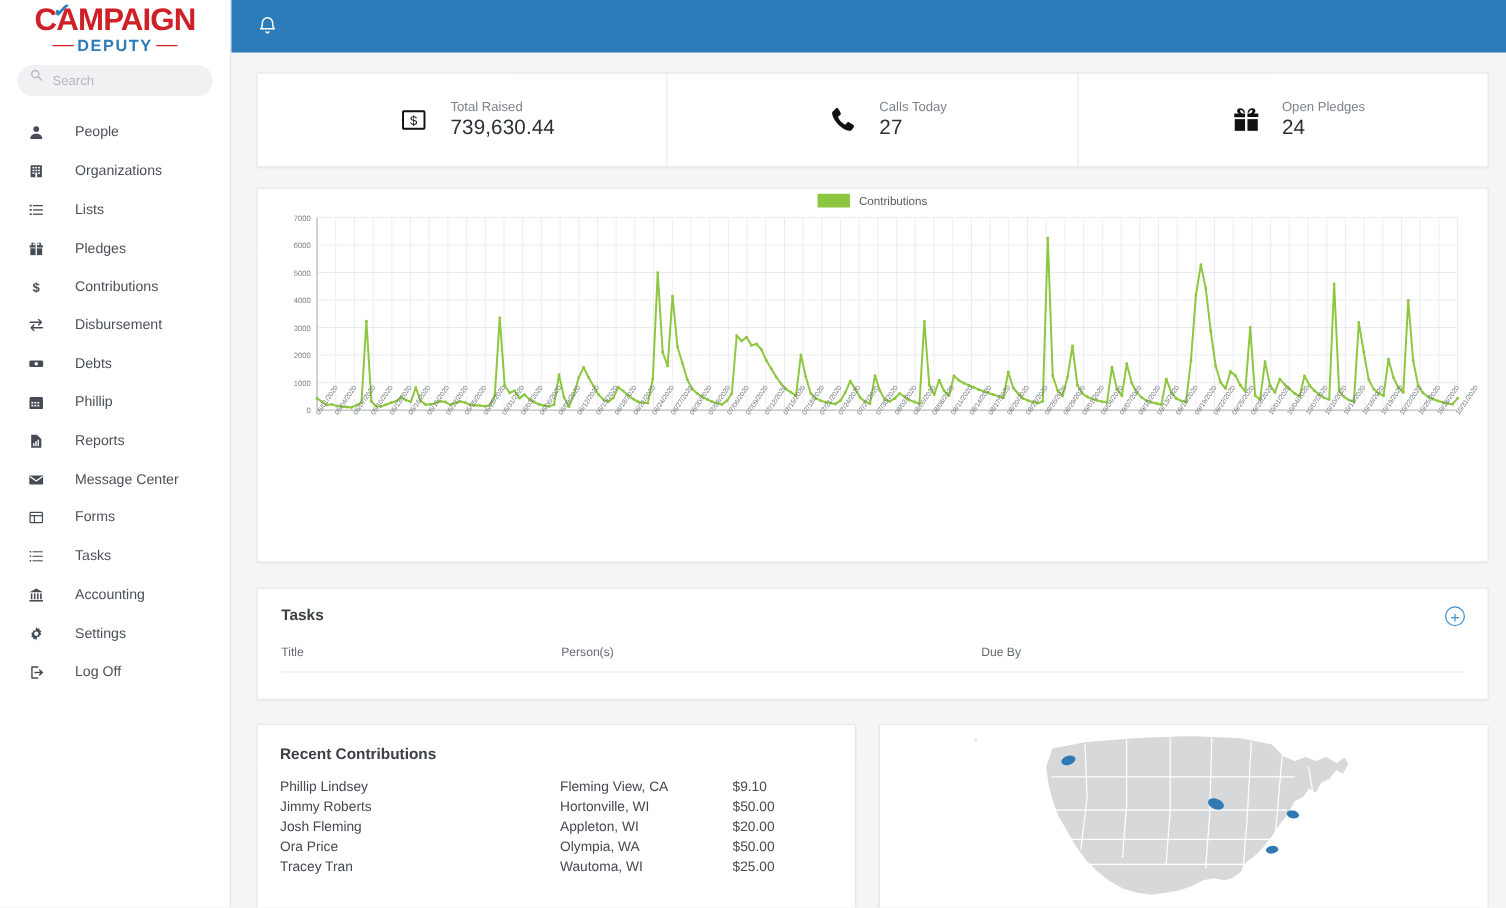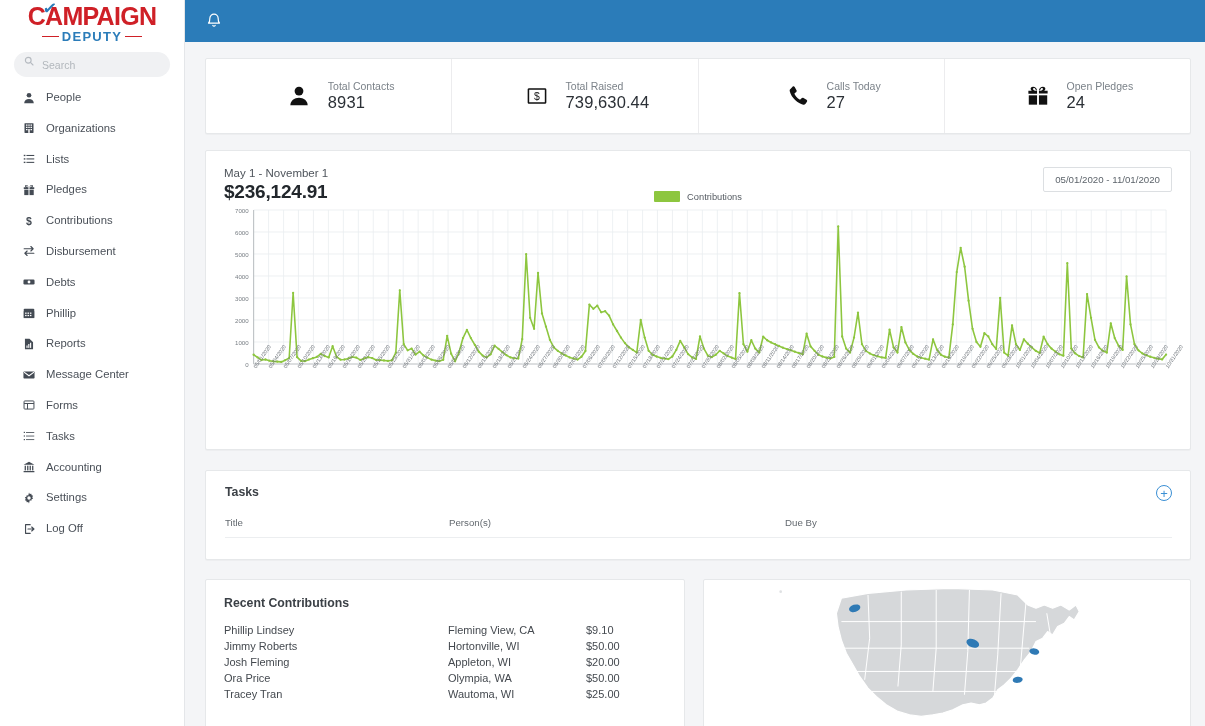--- a/index.html
+++ b/index.html
@@ -51,21 +51,21 @@
   .search-box svg { flex:0 0 auto; }
   .search-box input {
     border:none; background:transparent; outline:none;
     font-size:10.5px; color:#9aa0a6; width:100%;
     font-family:"Liberation Sans", sans-serif;
   }
   .search-box input::placeholder { color:#b2b7bc; }
 
   .nav { display:flex; flex-direction:column; padding-top:2px; }
   .nav-item {
-    display:flex; align-items:flex-start; gap:11px;
+    display:flex; align-items:center; gap:25px;
     height:30.8px; padding:0 0 0 22px;
     font-size:11.3px; color:#4a5058; cursor:pointer;
     text-decoration:none;
   }
   .nav-ico {
     width:13px; height:13px; display:flex; align-items:center; justify-content:center;
     color:#444b54; flex:0 0 13px;
   }
   .nav-ico svg { display:block; }
 
@@ -378,34 +378,20 @@
           <path d="M10 2.4a4.6 4.6 0 0 0-4.6 4.6c0 4.1-1.5 5.3-1.5 5.3h12.2s-1.5-1.2-1.5-5.3A4.6 4.6 0 0 0 10 2.4z"></path>
           <path d="M8.7 15a1.5 1.5 0 0 0 2.6 0"></path>
         </svg>
       </span>
     </header>
 
     <div id="content">
 
       <div id="stats" class="card">
 
-        <div class="stat">
-          <div class="stat-inner">
-            <span class="stat-ico">
-              <svg width="22" height="22" viewBox="0 0 16 16" fill="currentColor">
-                <circle cx="8" cy="4.4" r="3.2"></circle>
-                  <path d="M1.7 14.8c0-3.5 2.9-5.6 6.3-5.6s6.3 2.1 6.3 5.6z"></path>
-              </svg>
-            </span>
-            <span class="stat-txt">
-              <span class="stat-label">Total Contacts</span>
-              <span class="stat-value">8931</span>
-            </span>
-          </div>
-        </div>
 
         <div class="stat">
           <div class="stat-inner">
             <span class="stat-ico">
               <svg width="22" height="22" viewBox="0 0 20 20" fill="none" stroke="currentColor" stroke-width="1.4">
                 <rect x="2.2" y="3.6" width="15.6" height="12.8" rx="0.6"></rect>
                 <text x="10" y="14" font-size="9.5" font-family="Liberation Sans, sans-serif" text-anchor="middle" fill="currentColor" stroke="none">$</text>
               </svg>
             </span>
             <span class="stat-txt">
@@ -441,27 +427,20 @@
             <span class="stat-txt">
               <span class="stat-label">Open Pledges</span>
               <span class="stat-value">24</span>
             </span>
           </div>
         </div>
 
       </div>
 
       <div id="chart-card" class="card">
-        <div class="chart-head">
-          <div>
-            <div class="chart-period">May 1 - November 1</div>
-            <div class="chart-total">$236,124.91</div>
-          </div>
-          <div class="date-range">05/01/2020 - 11/01/2020</div>
-        </div>
 
         <div class="legend">
           <span class="legend-sw" style="background: rgb(141, 198, 63);"></span>
           <span class="legend-lbl">Contributions</span>
         </div>
 
         <div id="plot-area">
           <svg id="plot-svg" preserveAspectRatio="none" viewBox="0 0 960 192">
               <line x1="30" y1="158" x2="954" y2="158" stroke="#b9bdc1" stroke-width="1"></line>
               <text x="25" y="160.6" text-anchor="end" font-size="6.2" fill="#787e84" font-family="Liberation Sans, sans-serif">0</text>

